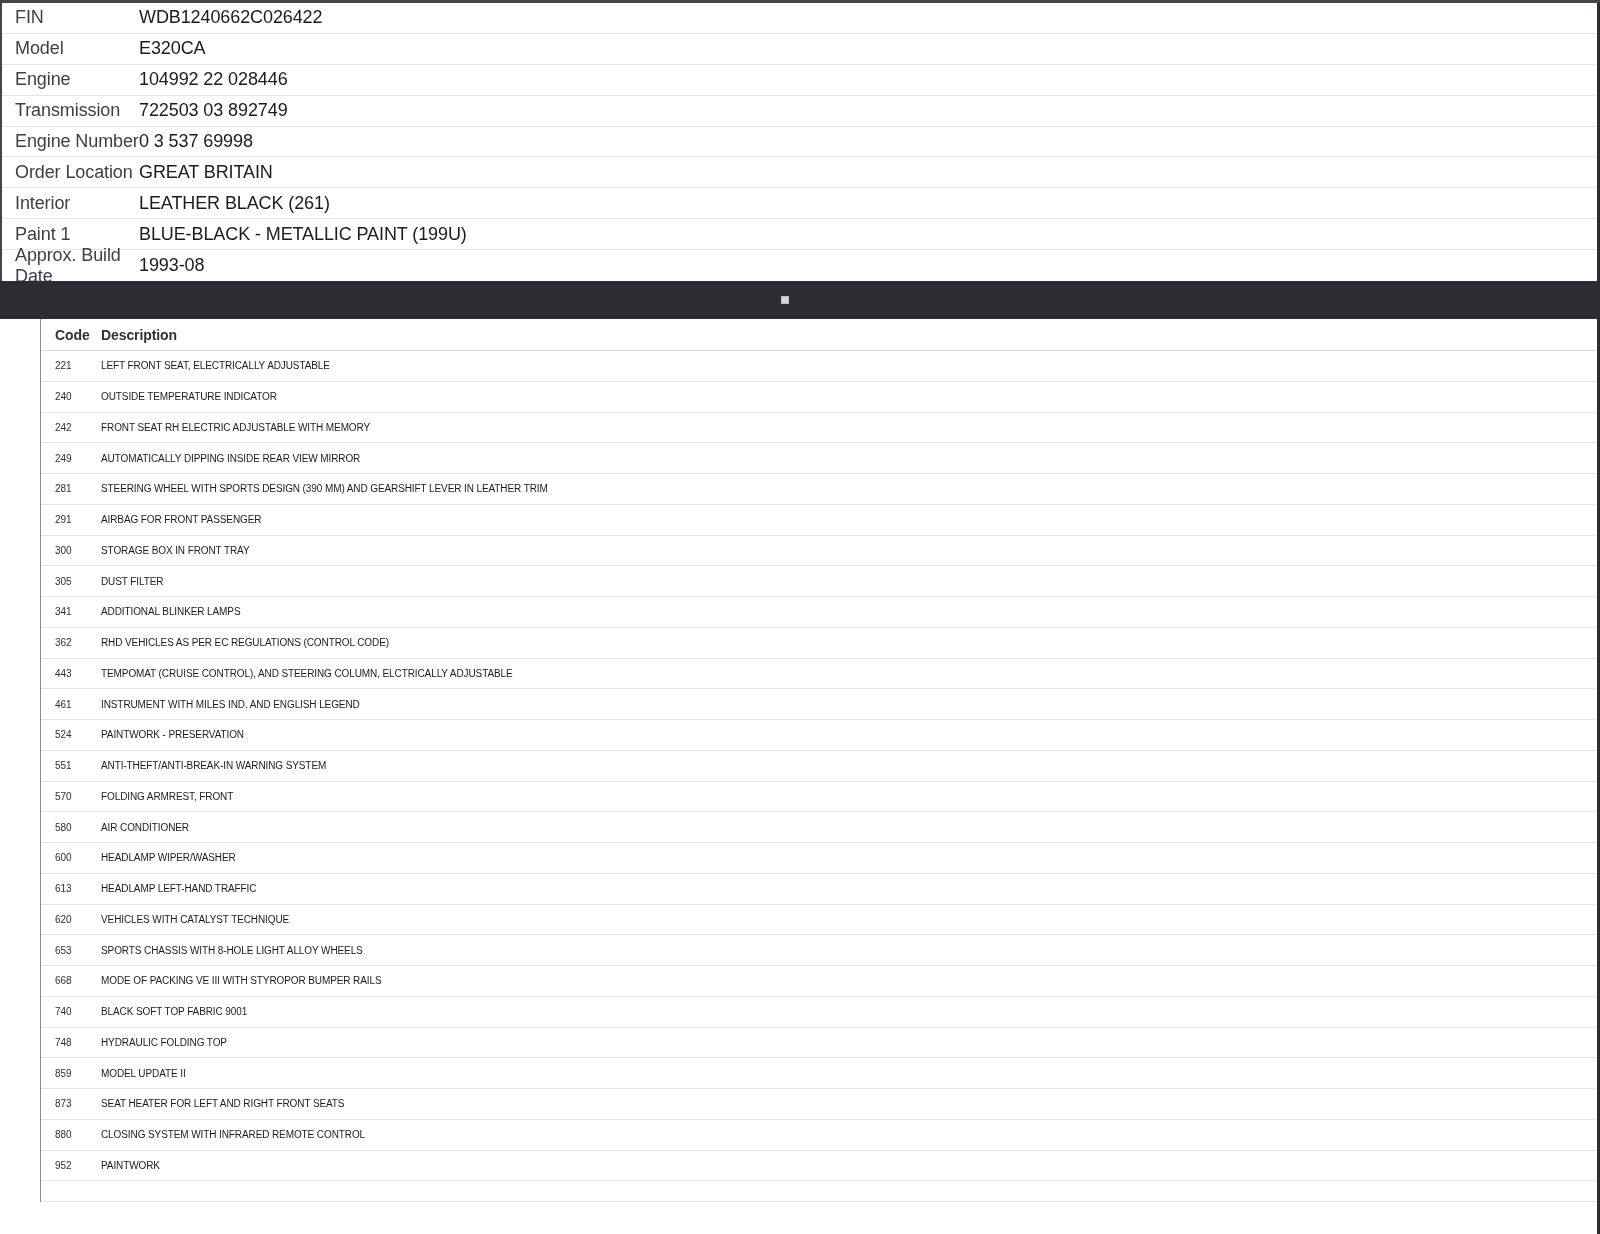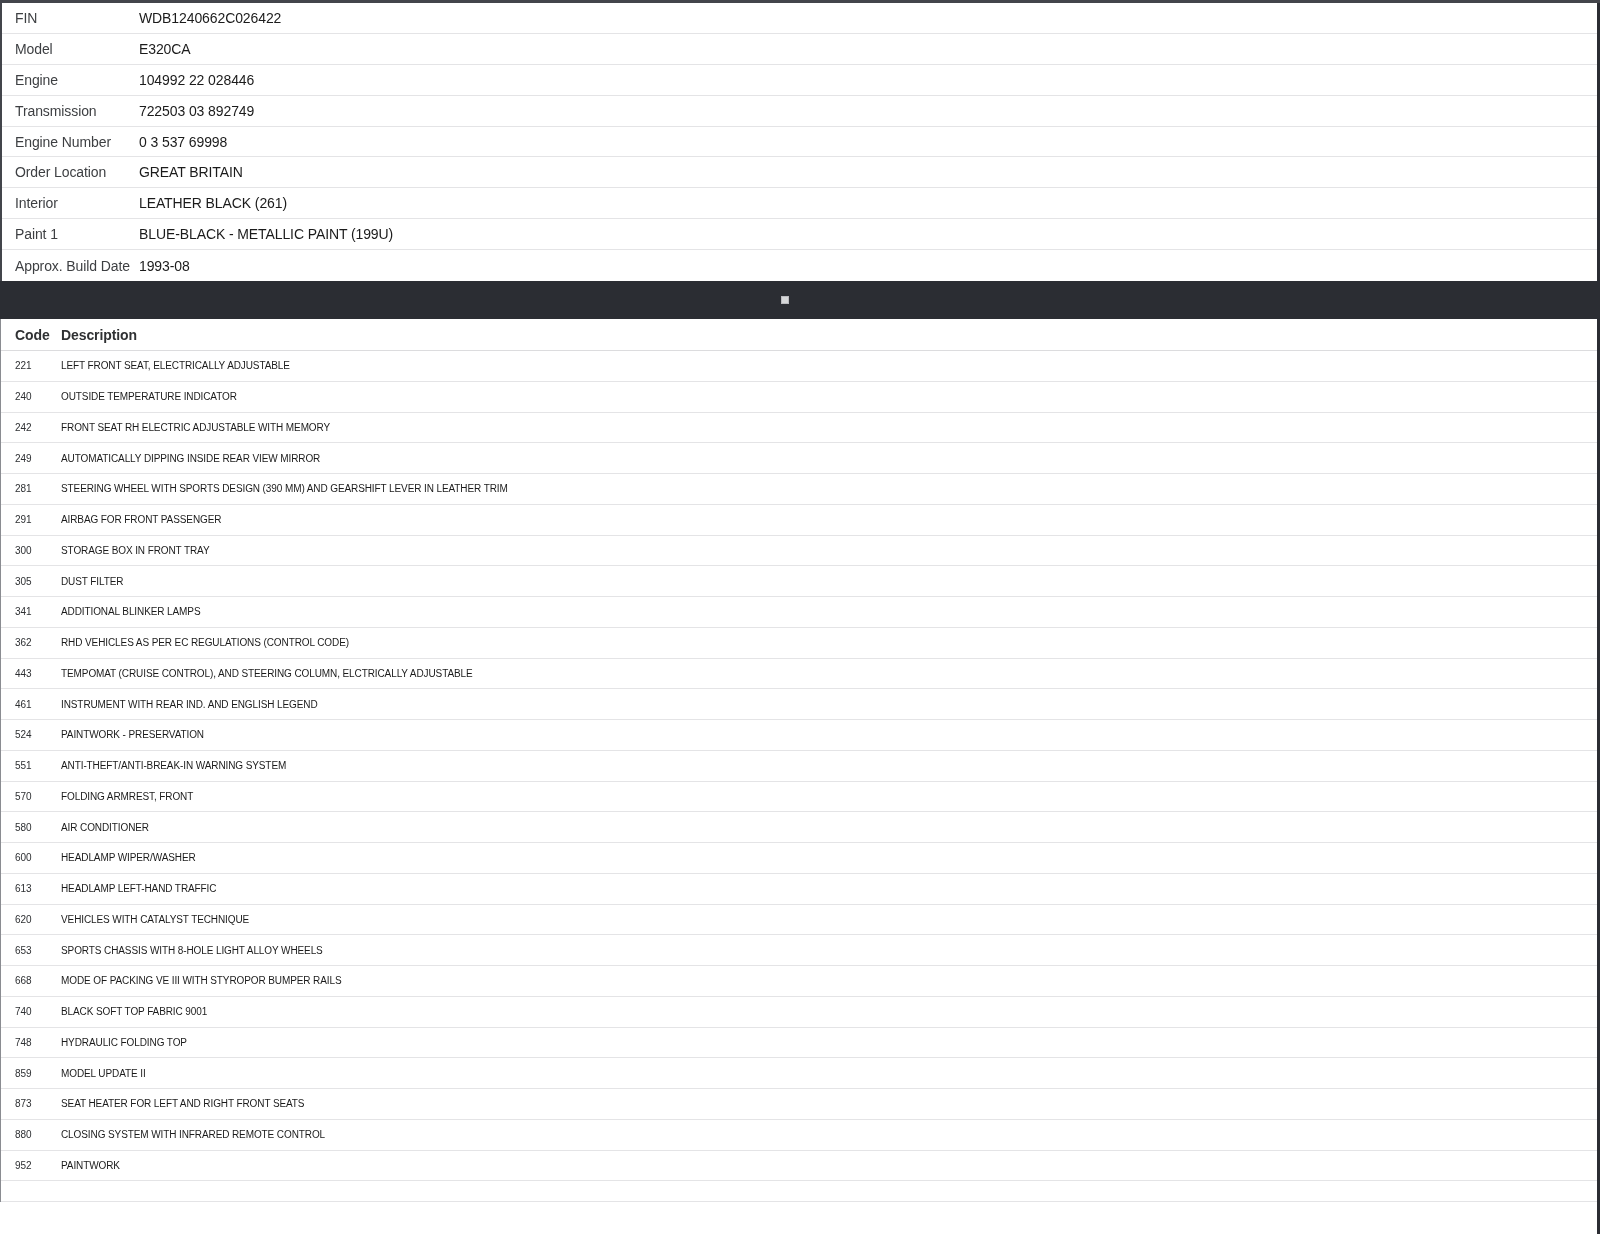--- a/index.html
+++ b/index.html
@@ -25,21 +25,21 @@
   }
   
   .info-table {
     border-left: 2px solid #43454b;
   }
   .info-row {
     display: flex;
     align-items: center;
     height: 30.9px;
     border-bottom: 1px solid #e4e4e6;
-    font-size: 14px;
+    font-size: 18px;
     letter-spacing: -0.1px;
   }
   .info-row:last-child { border-bottom: none; }
   .info-label {
     width: 137px;
     padding-left: 13px;
     color: #3d3f42;
     flex: none;
   }
   .info-value {
@@ -57,20 +57,21 @@
     left: 781px;
     top: 15px;
     width: 8px;
     height: 8px;
     background: #d6d7d9;
     border: 1px solid #b9babe;
   }
   
   .options-table {
     border-left: 1px solid #8a8c91;
+    margin-left: 40px;
   }
   .opt-header {
     display: flex;
     align-items: center;
     height: 32px;
     border-bottom: 1px solid #dcdcde;
     font-size: 14px;
     font-weight: bold;
     color: #2f3133;
     letter-spacing: -0.1px;
@@ -210,21 +211,21 @@
   </div>
 
 
   <div class="opt-row">
     <span class="opt-code-col opt-code">443</span>
     <span class="opt-desc-col opt-desc">TEMPOMAT (CRUISE CONTROL), AND STEERING COLUMN, ELCTRICALLY ADJUSTABLE</span>
   </div>
 
   <div class="opt-row">
     <span class="opt-code-col opt-code">461</span>
-    <span class="opt-desc-col opt-desc">INSTRUMENT WITH REAR IND. AND ENGLISH LEGEND</span>
+    <span class="opt-desc-col opt-desc">INSTRUMENT WITH MILES IND. AND ENGLISH LEGEND</span>
   </div>
 
   <div class="opt-row">
     <span class="opt-code-col opt-code">524</span>
     <span class="opt-desc-col opt-desc">PAINTWORK - PRESERVATION</span>
   </div>
 
   <div class="opt-row">
     <span class="opt-code-col opt-code">551</span>
     <span class="opt-desc-col opt-desc">ANTI-THEFT/ANTI-BREAK-IN WARNING SYSTEM</span>

